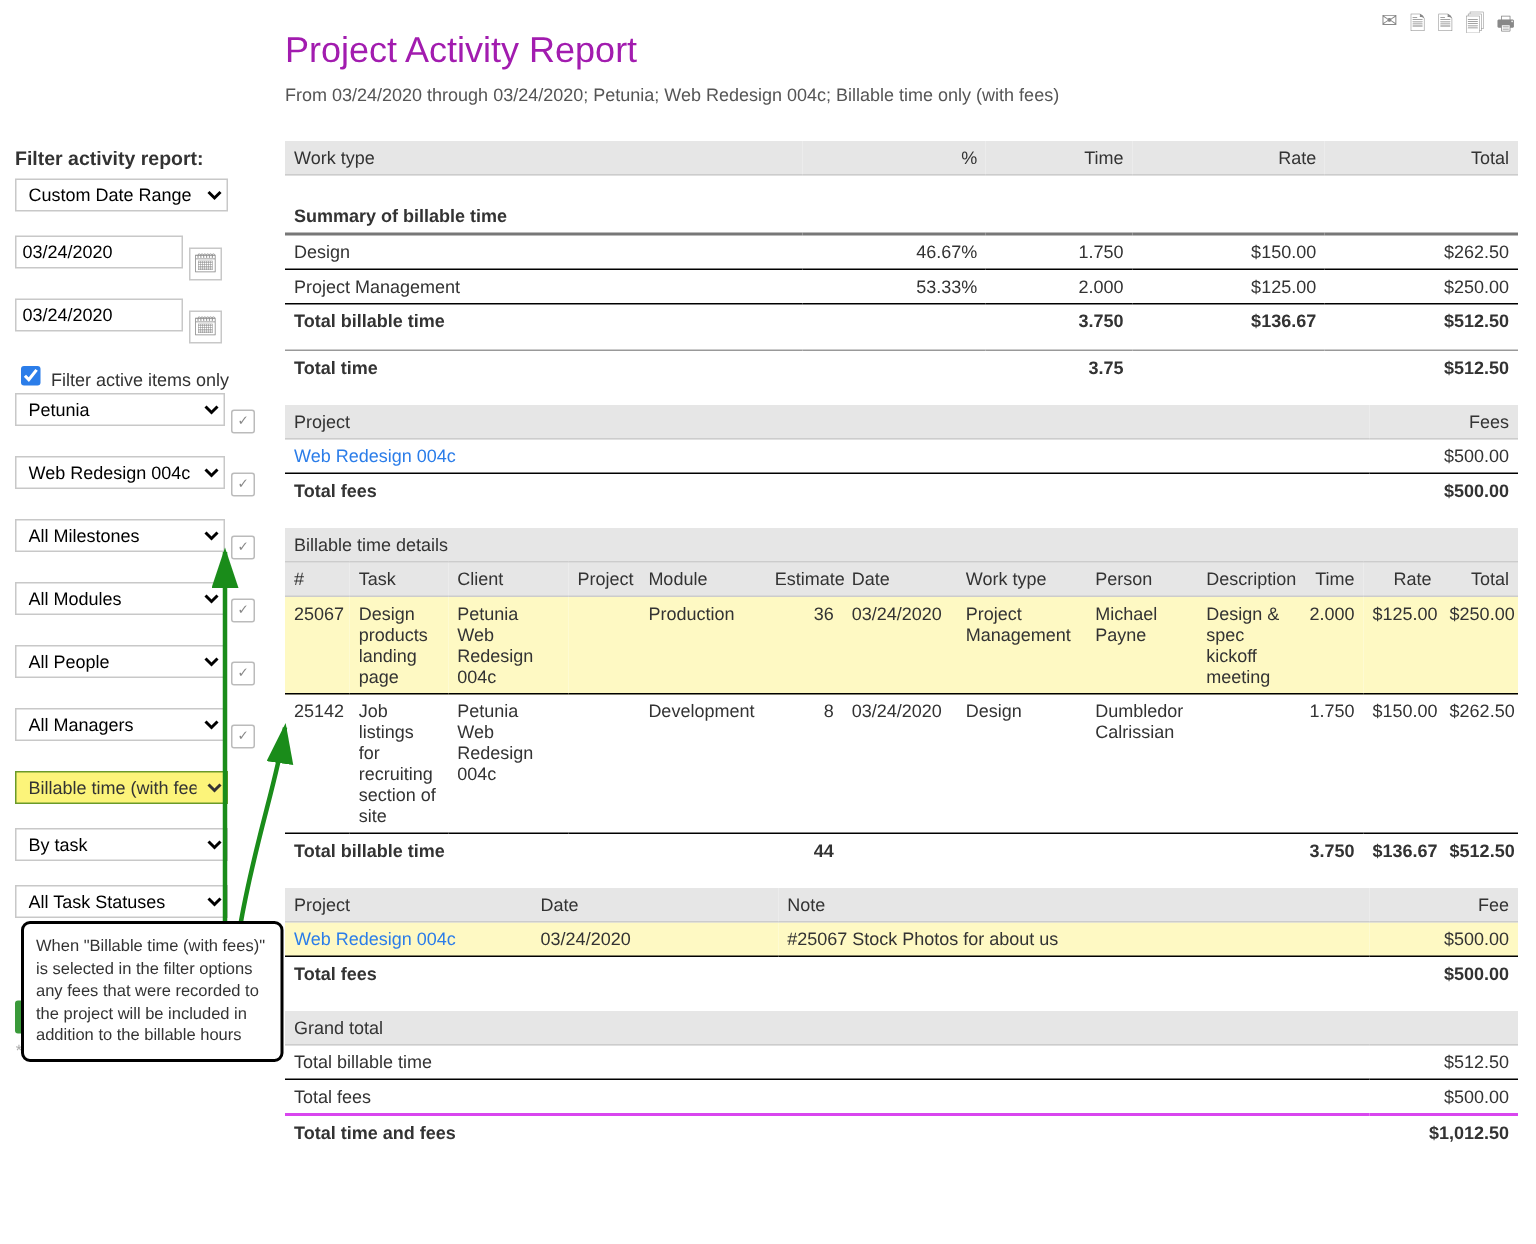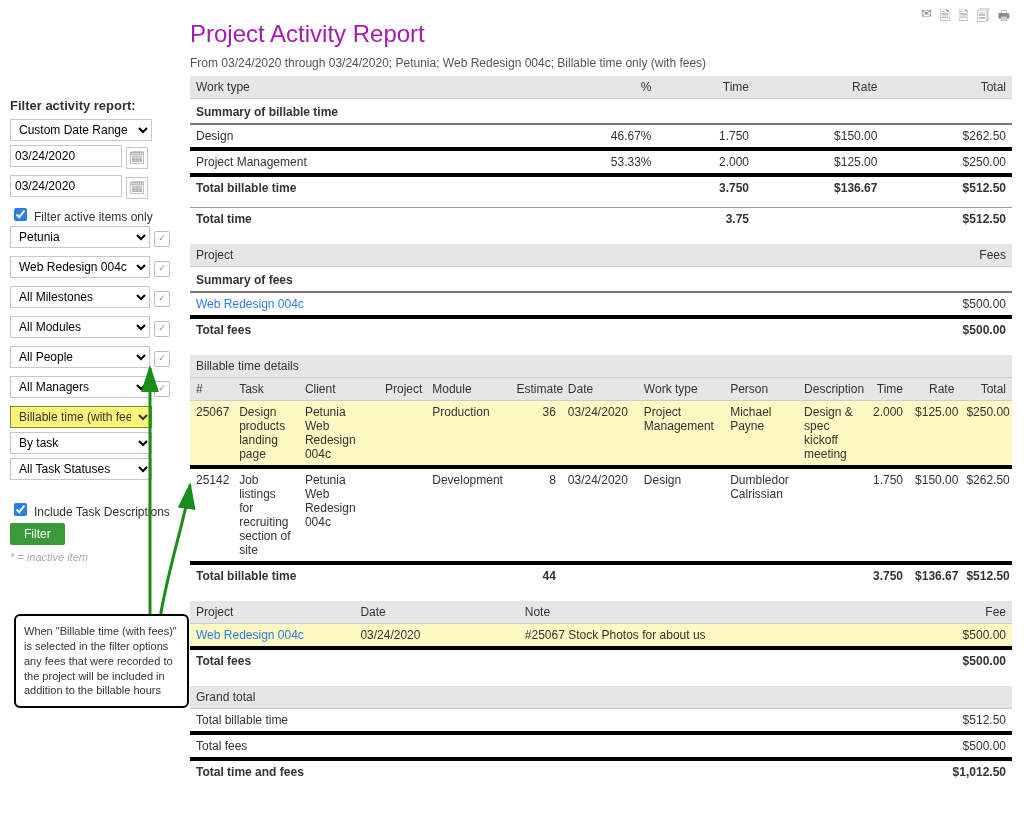--- a/index.html
+++ b/index.html
@@ -1,39 +1,39 @@
 <!DOCTYPE html>
 <html><head>
 <meta charset="utf-8">
 <style>
 html,body{margin:0;padding:0;font-family:"Segoe UI",Arial,sans-serif;font-size:13px;color:#333;background:#fff}
 .page{width:1024px;height:829px;position:relative}
 .toolbar{position:absolute;top:6px;right:14px;display:flex;gap:8px;color:#888}
 .toolbar span{cursor:pointer}
 .sidebar{position:absolute;left:10px;top:98px;width:160px}
 .sidebar-title{font-weight:600;font-size:13px;margin-bottom:6px}
-.sel{width:142px;height:22px;border:1px solid #c8c8c8;background:#fff;font-size:12px;padding:2px 4px;margin-bottom:4px;box-sizing:border-box}
+.sel{width:142px;height:22px;border:1px solid #c8c8c8;background:#fff;font-size:12px;padding:2px 4px;margin-bottom:16px;box-sizing:border-box}
 .sel.hl{background:#fcf47a;border:1px solid #6a9a2a;color:#333}
 .date{width:112px;display:inline-block}
 .cal{display:inline-block;width:22px;height:22px;border:1px solid #c8c8c8;text-align:center;line-height:20px;color:#888;vertical-align:top;box-sizing:border-box}
 .row{display:flex;align-items:center;gap:4px;margin-bottom:4px}
 .chk{display:flex;align-items:flex-end;gap:4px;font-size:12px;margin:2px 0}
 .chk input{accent-color:#2b7de9}
 .sbtn{background:#3a9a3a;color:#fff;border:none;padding:4px 14px;font-size:12px;border-radius:2px;margin-top:2px;cursor:pointer}
 .hint{color:#aaa;font-style:italic;font-size:11px;margin-top:6px}
 .side-icon{width:14px;height:14px;border:1px solid #bbb;color:#888;font-size:9px;text-align:center;line-height:13px;border-radius:2px}
 .main{position:absolute;left:190px;top:20px;right:12px}
 h1{font-weight:300;font-size:24px;margin:0 0 8px 0;color:#a21caf}
-.sub{font-size:12px;color:#555;margin-bottom:6px}
+.sub{font-size:12px;color:#555;margin-bottom:24px}
 table{width:100%;border-collapse:collapse;font-size:12px}
 th,td{text-align:left;padding:4px 6px;vertical-align:top}
 th.r,td.r{text-align:right}
 .hdr td{background:#e6e6e6;border-bottom:1px solid #ccc}
-.sect td{font-weight:600;border-bottom:2px solid #777;padding-top:6px}
-.line td{border-bottom:4px solid #000000}
+.sect td{font-weight:600;border-bottom:2px solid #777;padding-top:20px}
+.line td{border-bottom:1px solid #000000}
 .tot td{font-weight:600;border-top:1px solid #999}
 .totstrong td{font-weight:700;border-top:2px solid #d946ef}
 .link{color:#2b7de9}
 .yl td{background:#fef9c3}
 .callout{position:absolute;left:14px;top:614px;width:155px;border:2px solid #000;border-radius:6px;padding:8px;font-size:11px;line-height:1.35;background:#fff;z-index:5}
 svg.arrows{position:absolute;left:0;top:0;pointer-events:none;z-index:4}
 </style>
 </head>
 <body>
 
@@ -160,23 +160,20 @@
   </tbody>
       </table>
 
   <div style="height:14px"></div>
 
   <table>
     <tbody>
           <tr class="hdr">
             <td>Project</td>
             <td class="r" style="width:12%">Fees</td>
-          </tr>
-    <tr class="sect">
-            <td colspan="2">Summary of fees</td>
           </tr>
     <tr class="line">
             <td class="link">Web Redesign 004c</td>
             <td class="r">$500.00</td>
           </tr>
     <tr class="tot">
             <td>Total fees</td>
             <td class="r">$500.00</td>
           </tr>
   </tbody>

